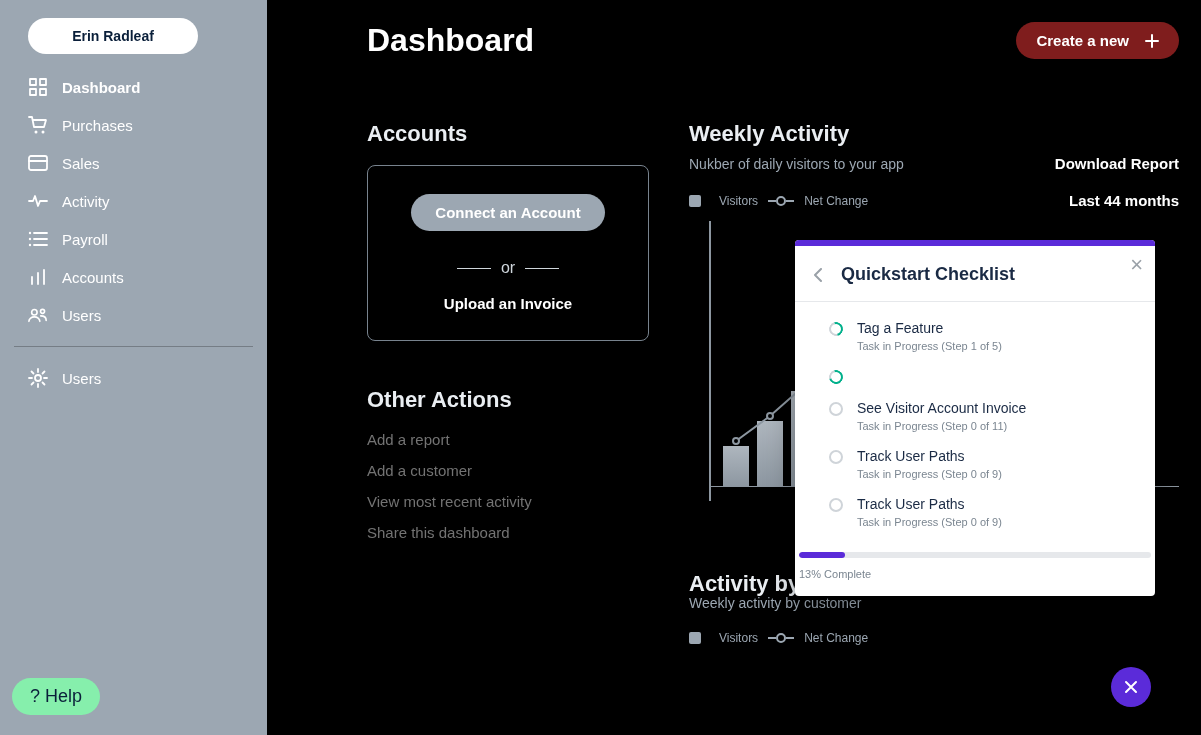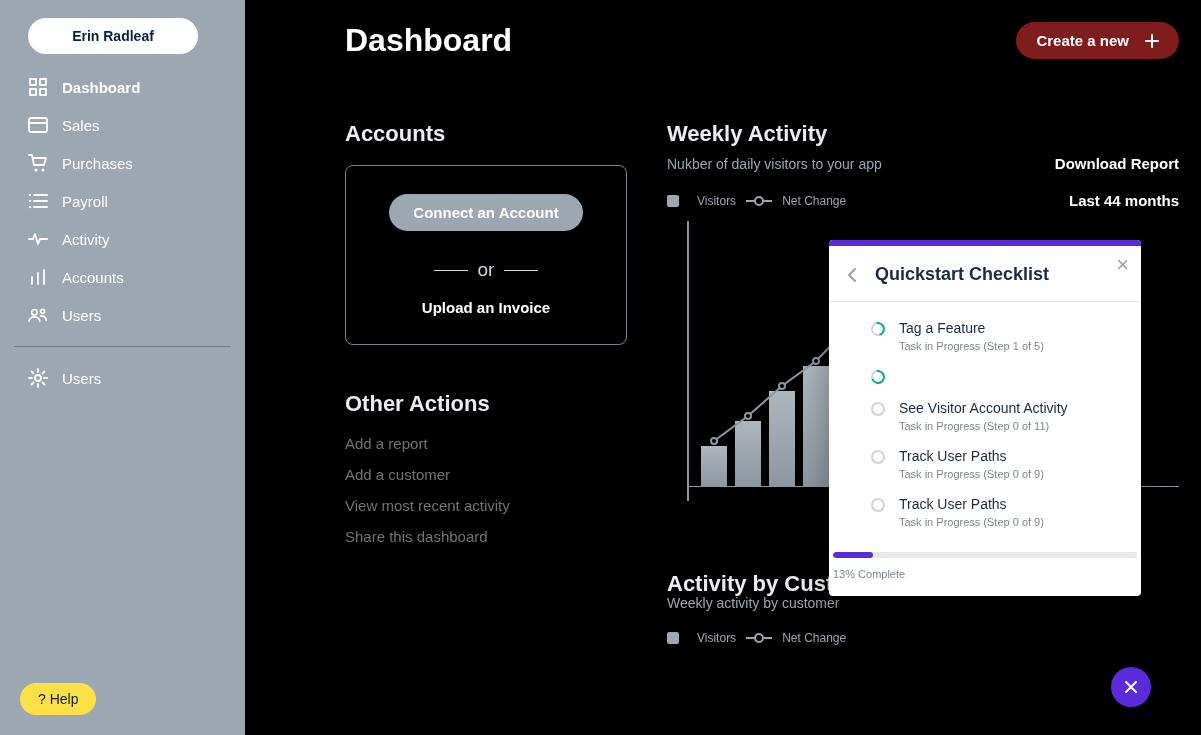--- a/index.html
+++ b/index.html
@@ -1,47 +1,47 @@
 <!DOCTYPE html>
 <html><head>
 <meta charset="utf-8">
 <style>
   * { box-sizing: border-box; margin: 0; padding: 0; font-family: -apple-system, BlinkMacSystemFont, "Segoe UI", Arial, sans-serif; }
   html, body { width: 1201px; height: 735px; background: #000; color: #fff; overflow: hidden; }
 
   .app { display: flex; width: 100%; height: 100%; }
 
   
-  .sidebar { width: 245px; background: #9aa5b1; background: rgba(160,170,180,0.9); display: flex; flex-direction: column; padding: 18px 0 12px; position: relative; }
+  .sidebar { width: 267px; background: #9aa5b1; background: rgba(160,170,180,0.9); display: flex; flex-direction: column; padding: 18px 0 12px; position: relative; }
   .sidebar {
     background: #9ca7b2;
   }
   .user-pill { background: #fff; color: #0a1f3a; font-weight: 700; border-radius: 22px; width: 170px; height: 36px; display: flex; align-items:center; justify-content:center; margin: 0 0 14px 28px; font-size: 14px; }
   .nav-list { list-style: none; padding: 0 0 0 0; }
   .nav-item { display: flex; align-items: center; gap: 14px; padding: 9px 16px 9px 28px; color: #fff; cursor: pointer; font-size: 15px; }
   .nav-item.active { font-weight: 700; }
   .nav-item .icon { width: 20px; height: 20px; display:flex; align-items:center; justify-content:center; color:#fff; }
   .nav-divider { height: 1px; background: rgba(0,0,0,0.25); margin: 12px 14px; }
-  .help-pill { position: absolute; bottom: 20px; left: 20px; background: #fde047; color: #0a1f3a; border-radius: 20px; padding: 8px 18px; font-size: 14px; font-weight: 500; cursor: pointer; }
+  .help-pill { position: absolute; bottom: 20px; left: 12px; background: #86efac; color: #0a1f3a; border-radius: 20px; padding: 8px 18px; font-size: 18px; font-weight: 500; cursor: pointer; }
 
   
   .main { flex: 1; position: relative; padding: 22px 22px 0 100px; }
   .page-header { display:flex; align-items:center; justify-content:space-between; }
   .page-title { font-size: 32px; font-weight: 700; color:#fff; }
   .create-btn { background: #7f1d1d; color: #fff; border-radius: 22px; padding: 10px 20px; font-weight: 700; font-size: 15px; display:flex; align-items:center; gap:16px; cursor:pointer; }
 
   .content-grid { display:flex; gap: 40px; margin-top: 54px; }
   .col-left { width: 282px; }
   .col-right { flex:1; }
 
   .section-title { font-size: 22px; font-weight: 700; color:#eaeef2; margin-bottom: 18px; margin-top: 8px; }
 
   .accounts-box { border:1px solid #78838e; border-radius: 8px; padding: 28px 28px 28px; text-align:center; }
   .connect-btn { background:#9ca7b2; color:#fff; border-radius: 20px; padding: 10px 24px; font-weight:700; display:inline-block; cursor:pointer; font-size:15px; }
-  .or-row { display:flex; align-items:center; justify-content:center; gap:10px; color:#cfd6dc; margin: 28px 0 18px; font-size:19px; }
+  .or-row { display:flex; align-items:center; justify-content:center; gap:10px; color:#cfd6dc; margin: 28px 0 18px; font-size:16px; }
   .or-line { height:1px; width:34px; background:#cfd6dc; }
   .upload-link { color:#fff; font-weight:700; font-size:15px; cursor:pointer; }
 
   .other-actions { margin-top: 46px; }
   .action-link { color:#737373; font-size:15px; margin: 14px 0; cursor:pointer; }
 
   .wa-sub { color:#9ca7b2; font-size:14px; margin-top:-10px; }
   .wa-row { display:flex; align-items:flex-end; justify-content:space-between; margin-top: 4px;}
   .wa-link { color:#fff; font-weight:700; font-size:15px; cursor:pointer; }
   .wa-legend { display:flex; align-items:center; gap:18px; color:#9ca7b2; font-size:12px; margin-top:20px;}
@@ -54,27 +54,27 @@
 
   .chart-wrap { position:relative; height:280px; border-left:2px solid #8d97a1; margin-left:20px; margin-top:12px; }
   .chart-baseline { position:absolute; left:0; right:0; bottom:14px; height:1px; background:#8d97a1;}
   .bars { position:absolute; left:12px; bottom:15px; display:flex; align-items:flex-end; gap:8px; }
   .bar { width:26px; background:linear-gradient(to bottom,#aeb6be,#8d97a1); }
   .chart-line { position:absolute; left:12px; bottom:15px; pointer-events:none;}
 
   .ac-section { margin-top: 70px; }
 
   
-  .popup { position:absolute; top:240px; right:60px; width:312px; background:#fff; color:#1a2a44; border-radius:4px; box-shadow:0 8px 30px rgba(0,0,0,.35);}
+  .popup { position:absolute; top:240px; right:46px; width:360px; background:#fff; color:#1a2a44; border-radius:4px; box-shadow:0 8px 30px rgba(0,0,0,.35);}
   .popup-top { height:6px; background:#5b2bd9; border-radius:4px 4px 0 0;}
   .popup-header { display:flex; align-items:center; gap:18px; padding:18px 18px 16px; border-bottom:1px solid #e6e8eb; position:relative;}
   .popup-back { color:#9aa1a8; cursor:pointer; font-size:16px;}
   .popup-title { font-size:18px; font-weight:600; color:#1a2a44;}
   .popup-close { position:absolute; right:12px; top:8px; color:#9aa1a8; font-size:22px; cursor:pointer; line-height:1;}
-  .tasklist { padding: 8px 12px 8px; }
+  .tasklist { padding: 8px 4px 8px; }
   .task { display:flex; gap:14px; padding:10px 18px 6px 30px; align-items:flex-start; cursor:pointer;}
   .task-title { font-size:14px; color:#1a2a44; }
   .task-sub { font-size:11px; color:#7b8691; margin-top:4px; }
   .task-icon { width:14px; height:14px; border:2px solid #cfd4d9; border-radius:50%; margin-top:2px; flex:0 0 auto;}
   .task-icon.prog { border-right-color:#00b08b; border-top-color:#00b08b; transform:rotate(30deg);}
   .task-icon.prog2 { border-right-color:#00b08b; border-top-color:#00b08b; border-bottom-color:#00b08b; transform:rotate(30deg);}
   .popup-footer { padding:10px 4px 16px; }
   .progress-track { height:6px; background:#e6e8eb; border-radius:4px; overflow:hidden;}
   .progress-fill { height:100%; background:#5b2bd9; width:13%; border-radius:4px;}
   .progress-label { font-size:11px; color:#7b8691; margin-top:10px;}
@@ -96,57 +96,57 @@
               <rect x="1" y="1" width="6" height="6" stroke="#fff" stroke-width="1.8" fill="none" stroke-linecap="round" stroke-linejoin="round"></rect>
               <rect x="11" y="1" width="6" height="6" stroke="#fff" stroke-width="1.8" fill="none" stroke-linecap="round" stroke-linejoin="round"></rect>
               <rect x="1" y="11" width="6" height="6" stroke="#fff" stroke-width="1.8" fill="none" stroke-linecap="round" stroke-linejoin="round"></rect>
               <rect x="11" y="11" width="6" height="6" stroke="#fff" stroke-width="1.8" fill="none" stroke-linecap="round" stroke-linejoin="round"></rect>
             </svg>
           </span>
           <span>Dashboard</span>
         </li>
         <li class="nav-item">
           <span class="icon">
-            <svg width="20" height="16" viewBox="0 0 20 16">
-              <rect x="1" y="1" width="18" height="14" rx="2" stroke="#fff" stroke-width="1.8" fill="none" stroke-linecap="round" stroke-linejoin="round"></rect>
-              <line x1="1" y1="6" x2="19" y2="6" stroke="#fff" stroke-width="1.8" fill="none" stroke-linecap="round" stroke-linejoin="round"></line>
-            </svg>
-          </span>
-          <span>Sales</span>
-        </li>
-        <li class="nav-item">
-          <span class="icon">
             <svg width="20" height="18" viewBox="0 0 20 18">
               <path d="M1 1h3l2 10h10l2-7H5" stroke="#fff" stroke-width="1.8" fill="none" stroke-linecap="round" stroke-linejoin="round"></path>
               <circle cx="8" cy="16" r="1.5" fill="#fff"></circle>
               <circle cx="15" cy="16" r="1.5" fill="#fff"></circle>
             </svg>
           </span>
           <span>Purchases</span>
+        </li>
+        <li class="nav-item">
+          <span class="icon">
+            <svg width="20" height="16" viewBox="0 0 20 16">
+              <rect x="1" y="1" width="18" height="14" rx="2" stroke="#fff" stroke-width="1.8" fill="none" stroke-linecap="round" stroke-linejoin="round"></rect>
+              <line x1="1" y1="6" x2="19" y2="6" stroke="#fff" stroke-width="1.8" fill="none" stroke-linecap="round" stroke-linejoin="round"></line>
+            </svg>
+          </span>
+          <span>Sales</span>
+        </li>
+        <li class="nav-item">
+          <span class="icon">
+            <svg width="20" height="14" viewBox="0 0 20 14">
+              <path d="M1 7h4l2-5 3 10 2-5h7" stroke="#fff" stroke-width="1.8" fill="none" stroke-linecap="round" stroke-linejoin="round"></path>
+            </svg>
+          </span>
+          <span>Activity</span>
         </li>
         <li class="nav-item">
           <span class="icon">
             <svg width="20" height="16" viewBox="0 0 20 16">
               <line x1="6" y1="2" x2="19" y2="2" stroke="#fff" stroke-width="1.8" fill="none" stroke-linecap="round" stroke-linejoin="round"></line>
               <line x1="6" y1="8" x2="19" y2="8" stroke="#fff" stroke-width="1.8" fill="none" stroke-linecap="round" stroke-linejoin="round"></line>
               <line x1="6" y1="14" x2="19" y2="14" stroke="#fff" stroke-width="1.8" fill="none" stroke-linecap="round" stroke-linejoin="round"></line>
               <circle cx="2" cy="2" r="1.2" fill="#fff"></circle>
               <circle cx="2" cy="8" r="1.2" fill="#fff"></circle>
               <circle cx="2" cy="14" r="1.2" fill="#fff"></circle>
             </svg>
           </span>
           <span>Payroll</span>
-        </li>
-        <li class="nav-item">
-          <span class="icon">
-            <svg width="20" height="14" viewBox="0 0 20 14">
-              <path d="M1 7h4l2-5 3 10 2-5h7" stroke="#fff" stroke-width="1.8" fill="none" stroke-linecap="round" stroke-linejoin="round"></path>
-            </svg>
-          </span>
-          <span>Activity</span>
         </li>
         <li class="nav-item">
           <span class="icon">
             <svg width="18" height="16" viewBox="0 0 18 16">
               <line x1="3" y1="15" x2="3" y2="8" stroke="#fff" stroke-width="1.8" fill="none" stroke-linecap="round" stroke-linejoin="round"></line>
               <line x1="9" y1="15" x2="9" y2="4" stroke="#fff" stroke-width="1.8" fill="none" stroke-linecap="round" stroke-linejoin="round"></line>
               <line x1="15" y1="15" x2="15" y2="1" stroke="#fff" stroke-width="1.8" fill="none" stroke-linecap="round" stroke-linejoin="round"></line>
             </svg>
           </span>
           <span>Accounts</span>
@@ -281,21 +281,21 @@
               <div class="task-title">Tag a Feature</div>
               <div class="task-sub">Task in Progress (Step 1 of 5)</div>
             </div>
           </div>
           <div class="task">
             <div class="task-icon prog2"></div>
           </div>
           <div class="task">
             <div class="task-icon "></div>
             <div>
-              <div class="task-title">See Visitor Account Activity</div>
+              <div class="task-title">See Visitor Account Invoice</div>
               <div class="task-sub">Task in Progress (Step 0 of 11)</div>
             </div>
           </div>
           <div class="task">
             <div class="task-icon "></div>
             <div>
               <div class="task-title">Track User Paths</div>
               <div class="task-sub">Task in Progress (Step 0 of 9)</div>
             </div>
           </div>

